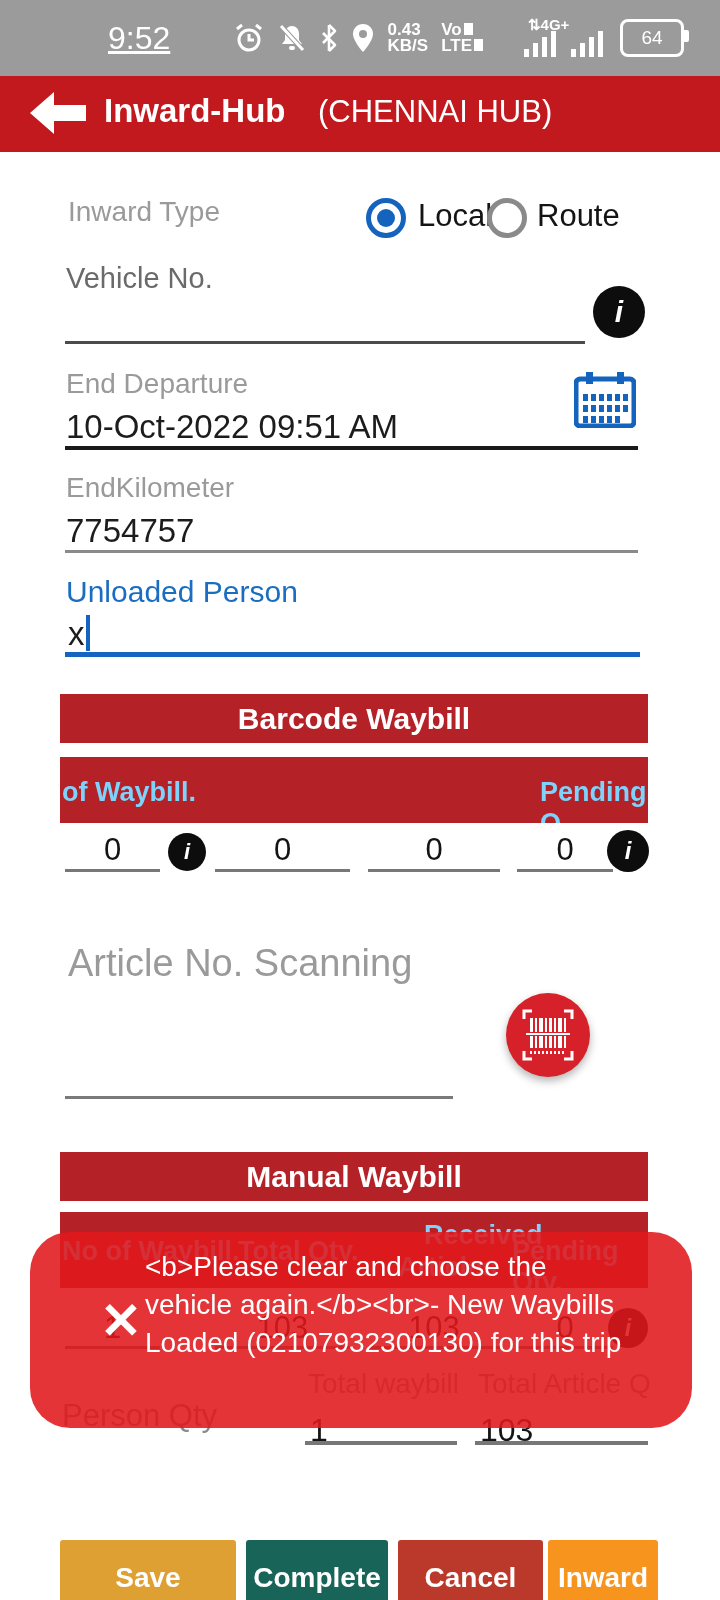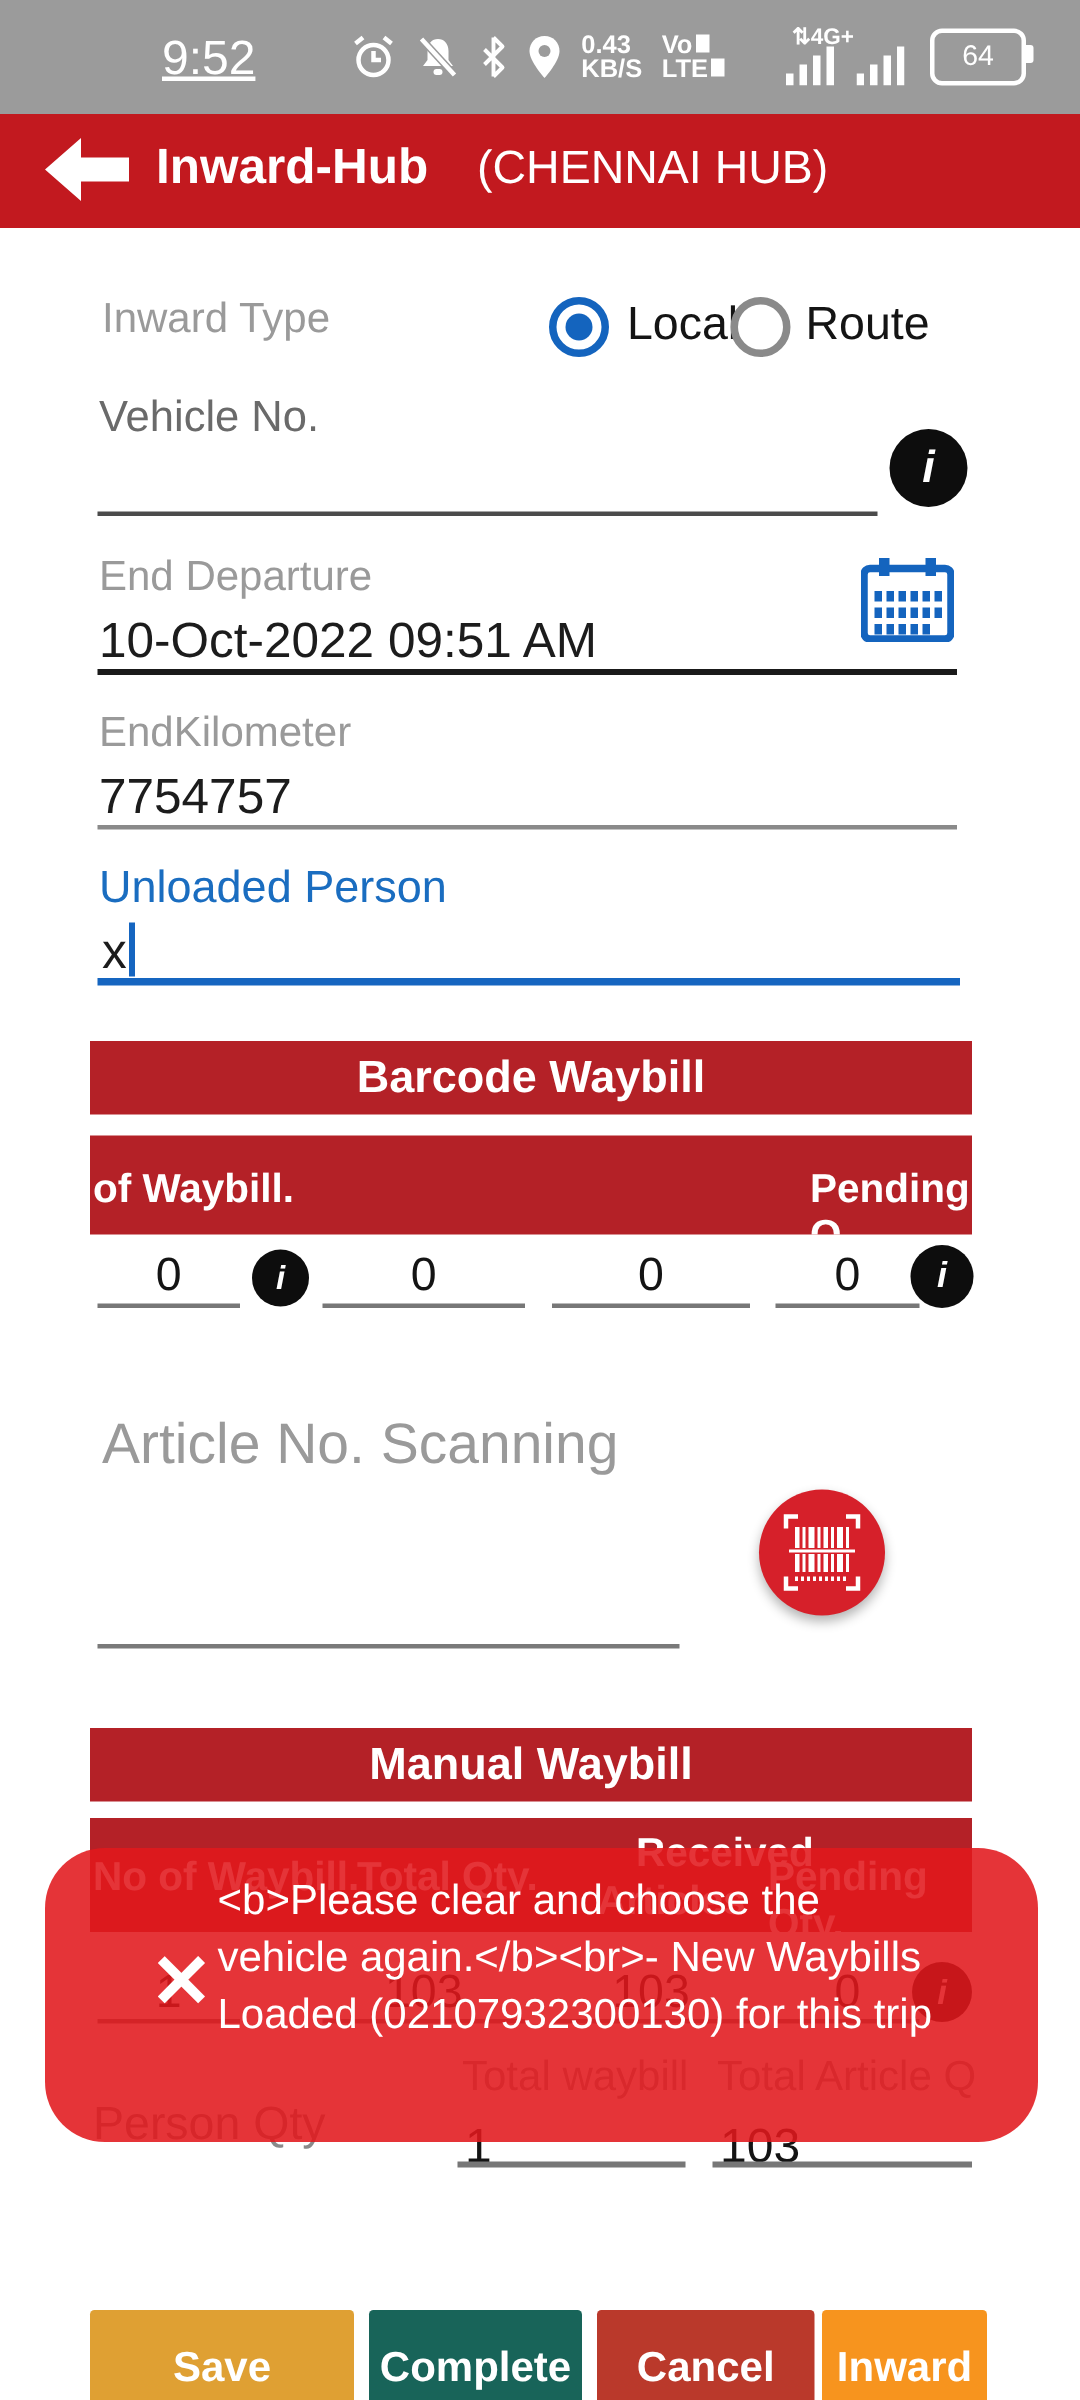--- a/index.html
+++ b/index.html
@@ -64,21 +64,21 @@
   .f-unl-lbl{left:66px;top:575px;color:#1A6DC0;font-size:30px;}
   .f-unl-val{left:68px;top:615px;}
   .cursor{display:inline-block;width:4px;height:36px;background:#1565C0;vertical-align:-6px;margin-left:1px;}
   .u-unl{left:65px;top:652px;width:575px;height:5px;background:#1565C0;}
 
   
   .banner{left:60px;width:588px;height:49px;background:#B42127;color:#fff;
     font-size:30px;font-weight:bold;text-align:center;line-height:49px;}
   .banner1{top:694px;}
   .banner2{top:1152px;}
-  .band{left:60px;width:588px;background:#B42127;overflow:hidden;color:#ffffff;font-weight:bold;font-size:27px;}
+  .band{left:60px;width:588px;background:#B42127;overflow:hidden;color:#7dd3fc;font-weight:bold;font-size:27px;}
   .band1{top:757px;height:66px;}
   .band2{top:1212px;height:76px;}
   .band .abs{position:absolute;}
   .b1-h1{left:2px;top:20px;}
   .b1-h2{left:225px;top:20px;}
   .b1-h3{left:480px;top:20px;}
   .b2-h1{left:2px;top:24px;}
   .b2-h2{left:178px;top:24px;}
   .b2-h3a{left:332px;top:8px;margin-left:32px;}
   .b2-h3b{left:338px;top:40px;}

